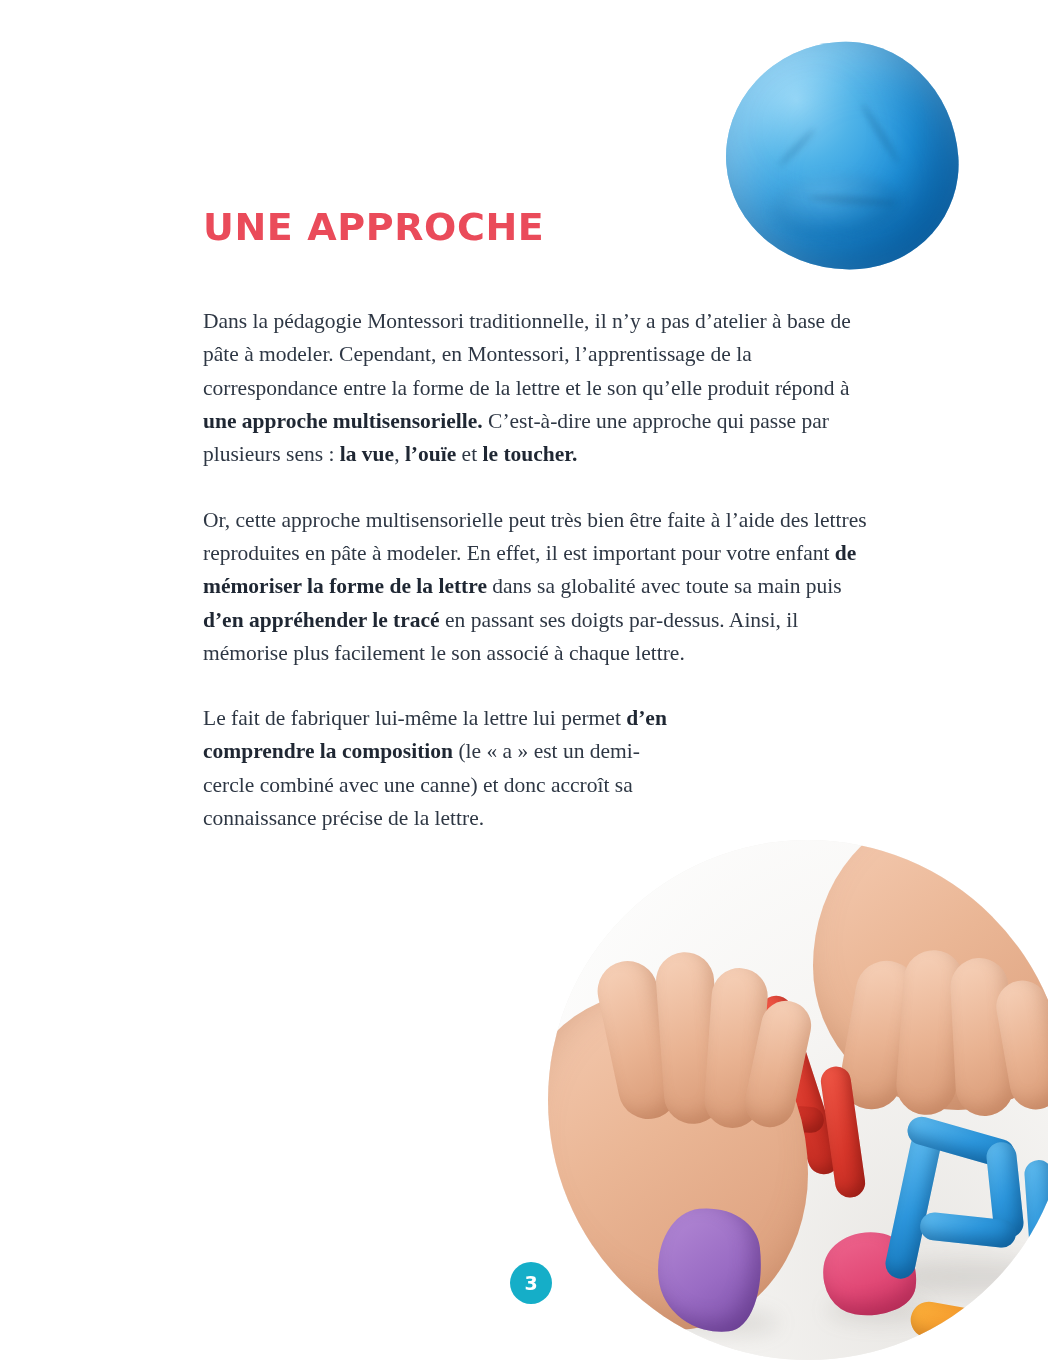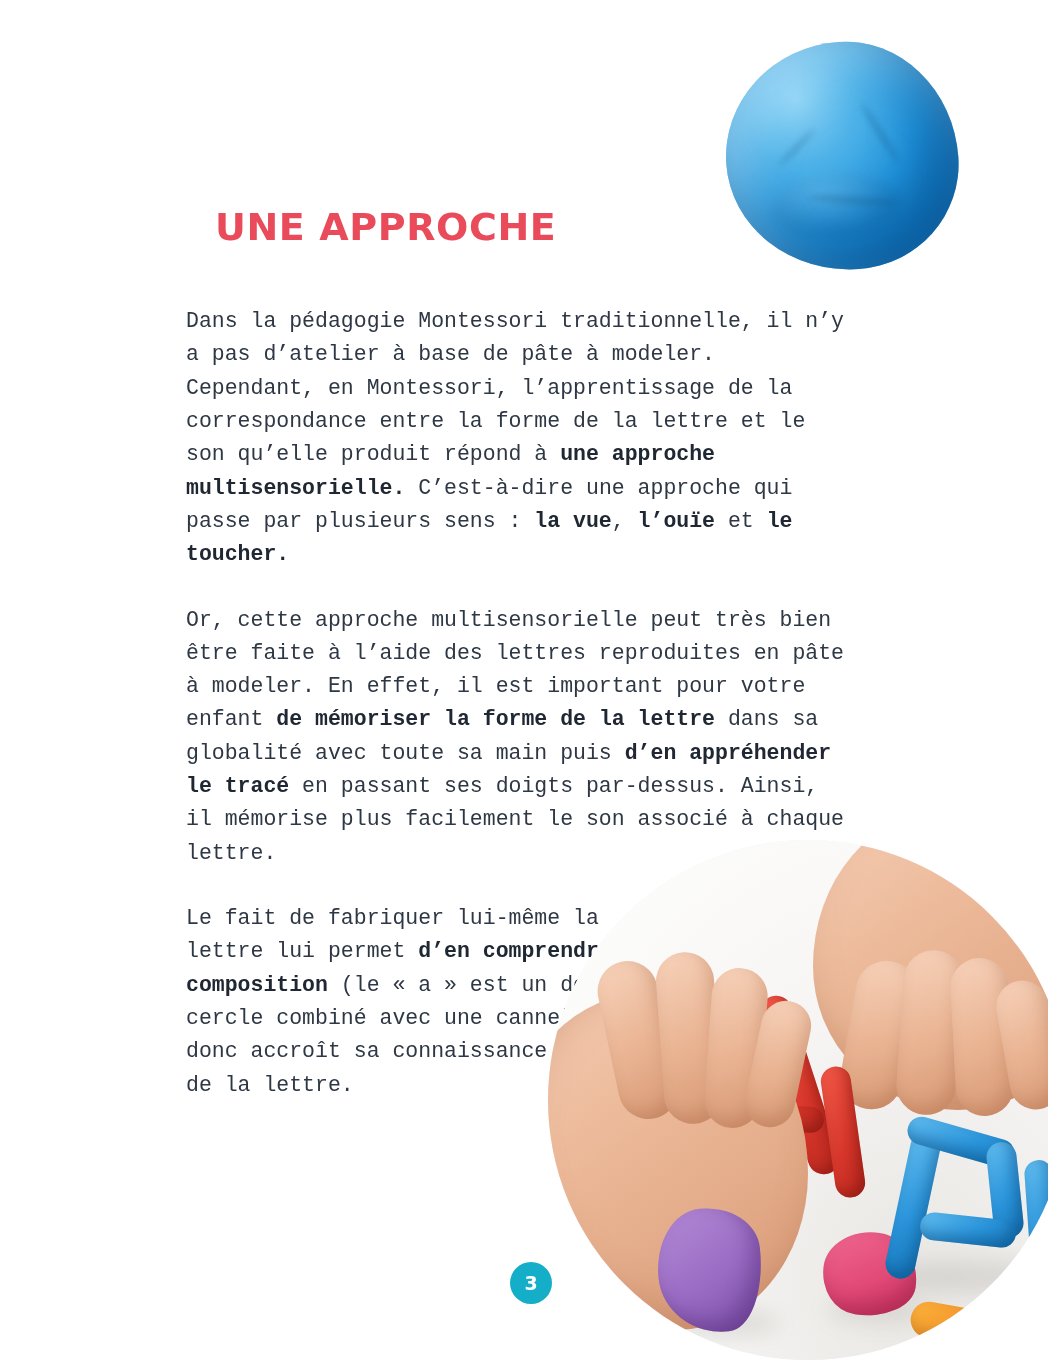--- a/index.html
+++ b/index.html
@@ -65,34 +65,33 @@
     left: 203px;
     top: 178px;
     width: 520px;
     color: #ea4b5a;
     font-family: "DejaVu Sans", sans-serif;
     font-weight: 700;
     font-size: 38px;
     line-height: 1.28;
     letter-spacing: 0.6px;
     text-transform: uppercase;
-    margin-left: 12px;
   }
   .title .line { display: block; }
 
   
   .body-col {
     position: absolute;
-    left: 186px;
+    left: 203px;
     top: 305px;
     width: 668px;
     color: #2e3744;
     font-size: 21.5px;
     line-height: 1.55;
-    font-family: Liberation Mono, monospace;
+    font-family: Liberation Serif, serif;
   }
   .para {
     margin: 0 0 32px 0;
     text-align: left;
   }
   .para:last-child { margin-bottom: 0; }
   .para b {
     font-weight: 700;
     color: #1f2733;
   }

